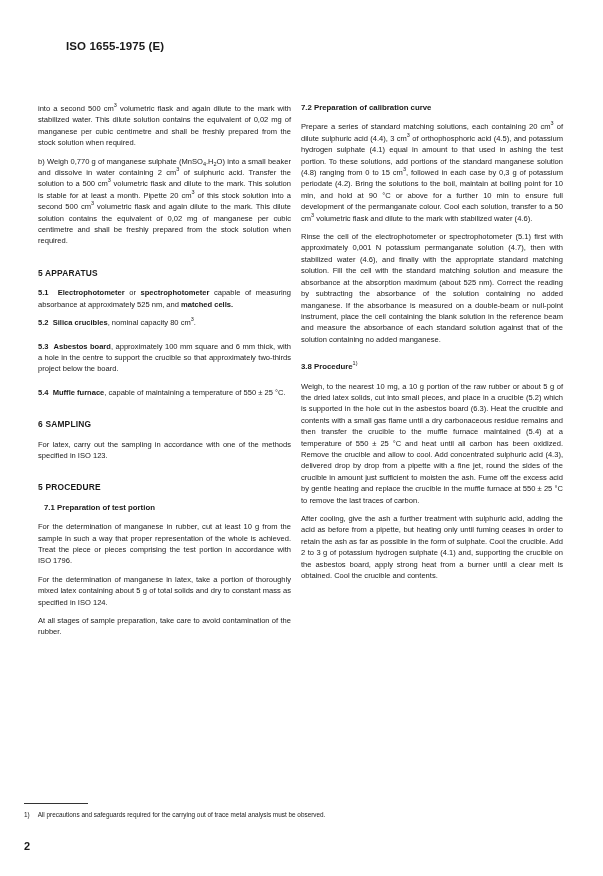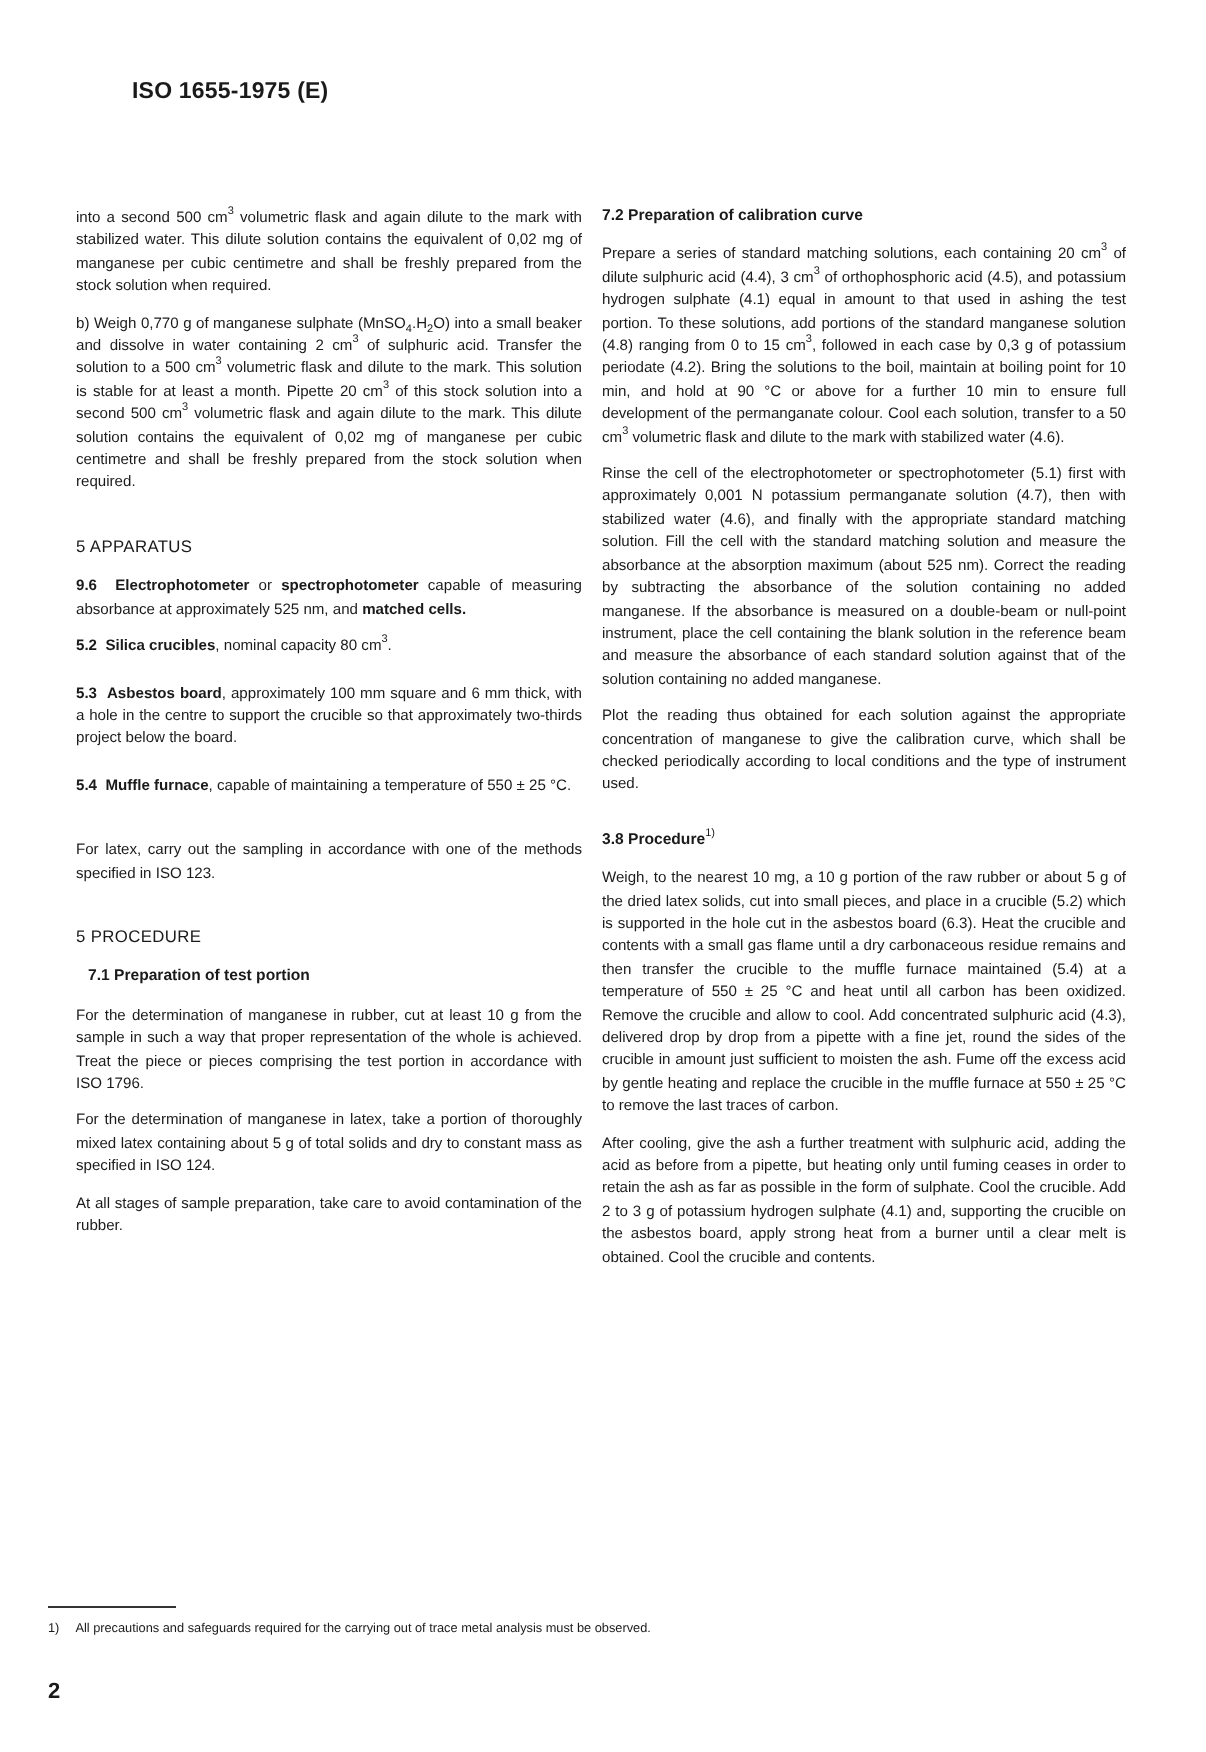--- a/index.html
+++ b/index.html
@@ -3,21 +3,21 @@
 <meta charset="utf-8">
 <style>
   html, body { margin:0; padding:0; background:#ffffff; }
   body { width:603px; height:876px; position:relative; overflow:hidden;
          font-family:"Liberation Sans", sans-serif; color:#1a1a1a; }
   .doc-header { position:absolute; left:26px; top:40px; font-weight:bold; font-size:11.5px; letter-spacing:0.1px;margin-left:40px; }
   .col { position:absolute; top:103px; width:253px; font-size:7.55px; line-height:11.4px; }
   .col.left { left:38px; }
   .col.right { left:301px; top:102px; width:262px; }
   p { margin:0 0 7px 0; text-align:justify; }
-  .h1 { font-weight:normal; font-size:8.4px; margin:0 0 8px 0; letter-spacing:0.2px; }
+  .h1 { font-weight:bold; font-size:8.4px; margin:0 0 8px 0; letter-spacing:0.2px; }
   .h2 { font-weight:bold; font-size:7.8px; margin:0 0 8px 0; }
   .h2.indent { padding-left:6px; }
   .b { font-weight:bold; }
   sup { font-size:5.5px; line-height:0; vertical-align:4px; }
   sub { font-size:5.5px; line-height:0; vertical-align:-2px; }
   .gap-sm { height:9px; }
   .gap-lg { height:14px; }
   .footnote-rule { position:absolute; left:24px; top:803px; width:64px; border-top:1px solid #333; }
   .footnote { position:absolute; left:24px; top:811px; font-size:6.4px; }
   .footnote .fn-num { margin-right:8px; }
@@ -29,44 +29,44 @@
 <div class="doc-header">ISO 1655-1975 (E)</div>
 
 <div class="col left">
   <p><span>into a second 500 cm</span><sup>3</sup><span> volumetric flask and again dilute to the mark with stabilized water. This dilute solution contains the equivalent of 0,02 mg of manganese per cubic centimetre and shall be freshly prepared from the stock solution when required.</span></p>
 
   <p><span>b)  Weigh 0,770 g of manganese sulphate (MnSO</span><sub>4</sub><span>.H</span><sub>2</sub><span>O) into a small beaker and dissolve in water containing 2 cm</span><sup>3</sup><span> of sulphuric acid. Transfer the solution to a 500 cm</span><sup>3</sup><span> volumetric flask and dilute to the mark. This solution is stable for at least a month. Pipette 20 cm</span><sup>3</sup><span> of this stock solution into a second 500 cm</span><sup>3</sup><span> volumetric flask and again dilute to the mark. This dilute solution contains the equivalent of 0,02 mg of manganese per cubic centimetre and shall be freshly prepared from the stock solution when required.</span></p>
 
   <div class="gap-lg"></div>
   <div class="h1">5  APPARATUS</div>
 
-  <p><span class="b">9.6</span>&nbsp;&nbsp;<span class="b">Electrophotometer</span><span> or </span><span class="b">spectrophotometer</span><span> capable of measuring absorbance at approximately 525 nm, and </span><span class="b">matched cells.</span></p>
+  <p><span class="b">5.1</span>&nbsp;&nbsp;<span class="b">Electrophotometer</span><span> or </span><span class="b">spectrophotometer</span><span> capable of measuring absorbance at approximately 525 nm, and </span><span class="b">matched cells.</span></p>
 
   <p style="margin-bottom:12px"><span class="b">5.2</span>&nbsp;&nbsp;<span class="b">Silica crucibles</span><span>, nominal capacity 80 cm</span><sup>3</sup><span>.</span></p>
 
   <p style="margin-bottom:12px"><span class="b">5.3</span>&nbsp;&nbsp;<span class="b">Asbestos board</span><span>, approximately 100 mm square and 6 mm thick, with a hole in the centre to support the crucible so that approximately two-thirds project below the board.</span></p>
 
   <p><span class="b">5.4</span>&nbsp;&nbsp;<span class="b">Muffle furnace</span><span>, capable of maintaining a temperature of 550 ± 25 °C.</span></p>
 
   <div class="gap-lg"></div>
+  <div class="h1">6  SAMPLING</div>
   <p>For latex, carry out the sampling in accordance with one of the methods specified in ISO 123.</p>
 
   <div class="gap-lg"></div>
   <div class="h1">5  PROCEDURE</div>
   <div class="h2 indent">7.1  Preparation of test portion</div>
   <p>For the determination of manganese in rubber, cut at least 10 g from the sample in such a way that proper representation of the whole is achieved. Treat the piece or pieces comprising the test portion in accordance with ISO 1796.</p>
   <p>For the determination of manganese in latex, take a portion of thoroughly mixed latex containing about 5 g of total solids and dry to constant mass as specified in ISO 124.</p>
   <p>At all stages of sample preparation, take care to avoid contamination of the rubber.</p>
 </div>
 
 <div class="col right">
   <div class="h2">7.2  Preparation of calibration curve</div>
   <p><span>Prepare a series of standard matching solutions, each containing 20 cm</span><sup>3</sup><span> of dilute sulphuric acid (4.4), 3 cm</span><sup>3</sup><span> of orthophosphoric acid (4.5), and potassium hydrogen sulphate (4.1) equal in amount to that used in ashing the test portion. To these solutions, add portions of the standard manganese solution (4.8) ranging from 0 to 15 cm</span><sup>3</sup><span>, followed in each case by 0,3 g of potassium periodate (4.2). Bring the solutions to the boil, maintain at boiling point for 10 min, and hold at 90 °C or above for a further 10 min to ensure full development of the permanganate colour. Cool each solution, transfer to a 50 cm</span><sup>3</sup><span> volumetric flask and dilute to the mark with stabilized water (4.6).</span></p>
   <p>Rinse the cell of the electrophotometer or spectrophotometer (5.1) first with approximately 0,001 N potassium permanganate solution (4.7), then with stabilized water (4.6), and finally with the appropriate standard matching solution. Fill the cell with the standard matching solution and measure the absorbance at the absorption maximum (about 525 nm). Correct the reading by subtracting the absorbance of the solution containing no added manganese. If the absorbance is measured on a double-beam or null-point instrument, place the cell containing the blank solution in the reference beam and measure the absorbance of each standard solution against that of the solution containing no added manganese.</p>
-  <p>Plot the reading thus obtained for each solution against the appropriate concentration of manganese to give the calibration curve, which shall be checked periodically according to local conditions and the type of instrument used.</p>
 
   <div class="gap-sm"></div>
   <div class="h2"><span>3.8  Procedure</span><sup style="font-weight:normal">1)</sup></div>
   <p>Weigh, to the nearest 10 mg, a 10 g portion of the raw rubber or about 5 g of the dried latex solids, cut into small pieces, and place in a crucible (5.2) which is supported in the hole cut in the asbestos board (6.3). Heat the crucible and contents with a small gas flame until a dry carbonaceous residue remains and then transfer the crucible to the muffle furnace maintained (5.4) at a temperature of 550 ± 25 °C and heat until all carbon has been oxidized. Remove the crucible and allow to cool. Add concentrated sulphuric acid (4.3), delivered drop by drop from a pipette with a fine jet, round the sides of the crucible in amount just sufficient to moisten the ash. Fume off the excess acid by gentle heating and replace the crucible in the muffle furnace at 550 ± 25 °C to remove the last traces of carbon.</p>
   <p>After cooling, give the ash a further treatment with sulphuric acid, adding the acid as before from a pipette, but heating only until fuming ceases in order to retain the ash as far as possible in the form of sulphate. Cool the crucible. Add 2 to 3 g of potassium hydrogen sulphate (4.1) and, supporting the crucible on the asbestos board, apply strong heat from a burner until a clear melt is obtained. Cool the crucible and contents.</p>
 </div>
 
 <div class="footnote-rule"></div>
 <div class="footnote"><span class="fn-num">1)</span><span>All precautions and safeguards required for the carrying out of trace metal analysis must be observed.</span></div>
 

